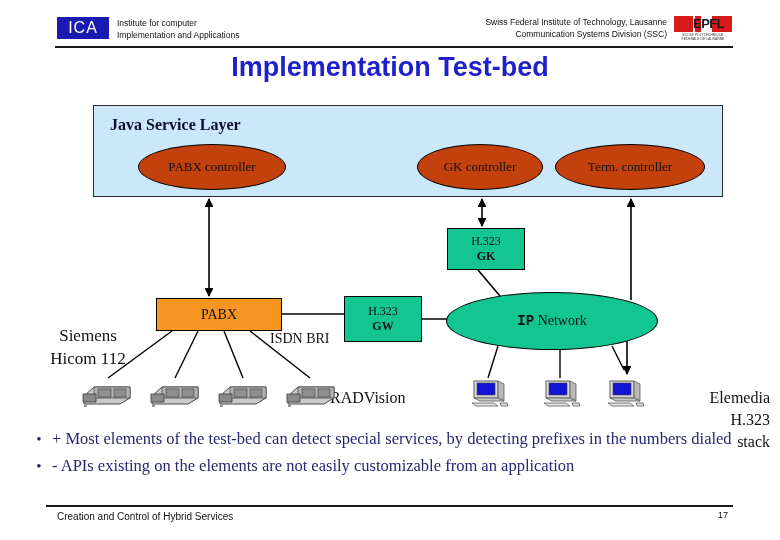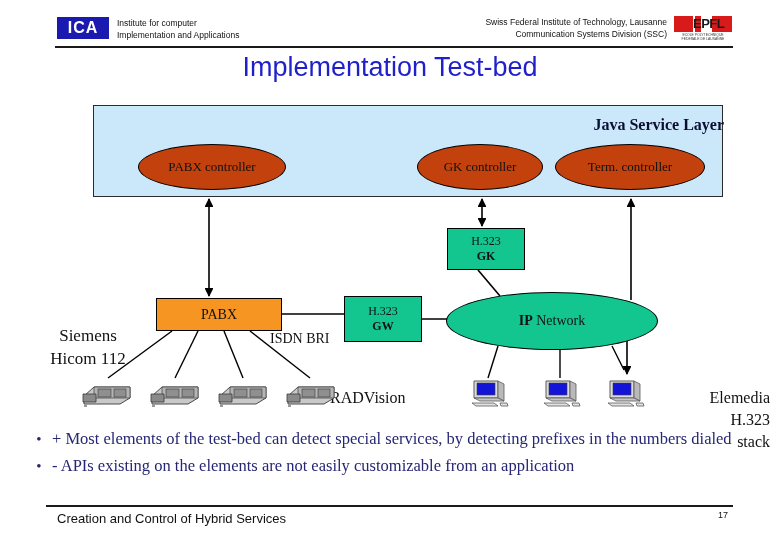--- a/index.html
+++ b/index.html
@@ -7,21 +7,21 @@
     width:780px;height:540px;background:#ffffff;overflow:hidden;
     font-family:"Liberation Serif", serif;
     position:relative;
   }
   .slide{position:absolute;left:0;top:0;width:780px;height:540px;}
 
   
   .hdr-left{position:absolute;left:57px;top:17px;display:flex;align-items:flex-start;gap:8px;}
   .ica-logo{
     width:52px;height:22px;background:#1a1ab0;color:#ffffff;
-    font-family:"Liberation Sans", sans-serif;font-weight:bold;font-size:16px;
+    font-family:"Liberation Sans", sans-serif;font-weight:normal;font-size:16px;
     letter-spacing:1px;text-align:center;line-height:22px;
   }
   .hdr-left-txt{
     font-family:"Liberation Sans", sans-serif;font-size:8.5px;color:#111111;
     line-height:11.5px;padding-top:1px;white-space:nowrap;
   }
   .hdr-right{position:absolute;right:48px;top:16px;display:flex;align-items:flex-start;gap:7px;}
   .hdr-right-txt{
     font-family:"Liberation Sans", sans-serif;font-size:8.5px;color:#111111;
     line-height:11.5px;text-align:right;white-space:nowrap;padding-top:1px;
@@ -39,32 +39,32 @@
   .epfl-sub{
     position:absolute;left:0;top:17px;width:58px;
     font-family:"Liberation Sans", sans-serif;font-size:3.4px;color:#333333;
     line-height:4.4px;text-align:center;
   }
   .hdr-rule{position:absolute;left:55px;top:46px;width:678px;height:2px;background:#1a1a1a;}
 
   
   .title{
     position:absolute;left:0;top:52px;width:780px;text-align:center;
-    font-family:"Liberation Sans", sans-serif;font-weight:normal;font-size:27px;
+    font-family:"Liberation Sans", sans-serif;font-weight:bold;font-size:27px;
     color:#1f1fcc;letter-spacing:0px;
   }
 
   
   .jsl{
     position:absolute;left:93px;top:105px;width:630px;height:92px;
     background:#cbe8fb;border:1px solid #2b2b2b;box-sizing:border-box;
   }
   .jsl-title{
-    position:absolute;left:0;top:10px;width:630px;text-align:right;
-    font-family:"Liberation Serif", serif;font-weight:bold;font-size:16px;color:#0d0d33;
+    position:absolute;left:0;top:10px;width:630px;text-align:left;
+    font-family:"Liberation Serif", serif;font-weight:bold;font-size:16px;color:#0d0d33;padding-left:16px;
   }
   .ell{
     position:absolute;background:#c2410c;border:1.6px solid #000000;border-radius:50%;
     display:flex;align-items:center;justify-content:center;
     font-family:"Liberation Serif", serif;font-size:13px;color:#111111;
   }
   .ell-pabx{left:44px;top:38px;width:146px;height:44px;}
   .ell-gk{left:323px;top:38px;width:124px;height:44px;}
   .ell-term{left:461px;top:38px;width:148px;height:44px;}
 
@@ -80,21 +80,21 @@
   .box-pabx{left:156px;top:298px;width:126px;height:33px;font-size:14px;}
   .box-h323gw{left:344px;top:296px;width:78px;height:46px;font-size:12px;line-height:15px;}
   .box-b{font-weight:bold;}
 
   .ipnet{
     position:absolute;left:446px;top:292px;width:210px;height:56px;
     background:#13c690;border:1.6px solid #000000;border-radius:50%;
     display:flex;align-items:center;justify-content:center;
     font-family:"Liberation Serif", serif;font-size:14px;color:#111111;
   }
-  .ipnet b{font-weight:bold;}
+  .ipnet b{font-weight:bold;font-family:Liberation Mono, monospace;}
 
   
   .lbl{position:absolute;font-family:"Liberation Serif", serif;color:#111111;margin-top:34px;}
   .lbl-siemens{left:28px;top:290px;width:120px;text-align:center;font-size:17px;line-height:23px;}
   .lbl-isdn{left:270px;top:297px;font-size:14px;}
   .lbl-radvision{left:330px;top:355px;font-size:16px;}
   .lbl-elemedia{left:620px;top:353px;width:150px;text-align:right;font-size:16px;line-height:22px;}
 
   
   svg.wires{position:absolute;left:0;top:0;width:780px;height:540px;pointer-events:none;}
@@ -106,21 +106,21 @@
   
   .bullets{position:absolute;left:26px;top:428px;width:730px;
     font-family:"Liberation Serif", serif;color:#262673;font-size:16.5px;line-height:22px;}
   .bul{display:flex;align-items:flex-start;margin-bottom:5px;}
   .bul-dot{width:26px;flex:0 0 26px;text-align:center;font-size:15px;line-height:22px;}
   .bul-txt{flex:1;}
 
   
   .ftr-rule{position:absolute;left:46px;top:505px;width:687px;height:1.5px;background:#1a1a1a;}
   .ftr-left{position:absolute;left:57px;top:511px;
-    font-family:"Liberation Sans", sans-serif;font-size:13px;color:#111111;}
+    font-family:"Liberation Sans", sans-serif;font-size:10px;color:#111111;}
   .ftr-right{position:absolute;right:52px;top:510px;
     font-family:"Liberation Sans", sans-serif;font-size:9px;color:#111111;}
 </style>
 </head>
 <body>
 
 <div class="slide">
 
   <div class="hdr-left">
     <div class="ica-logo">ICA</div>

